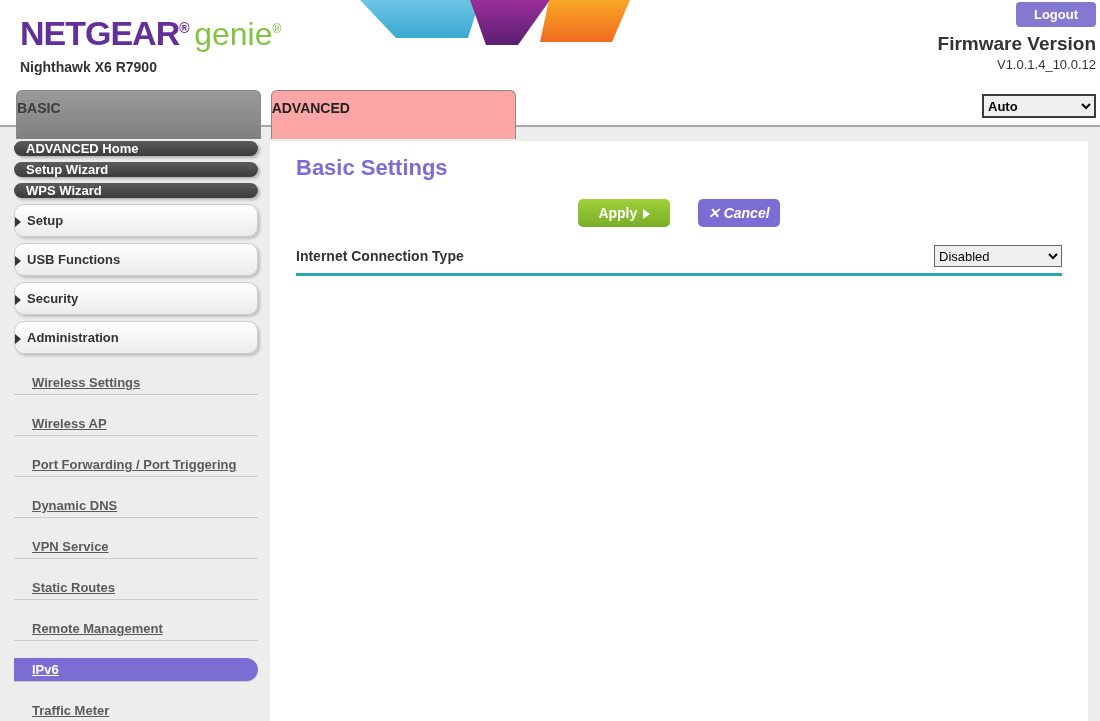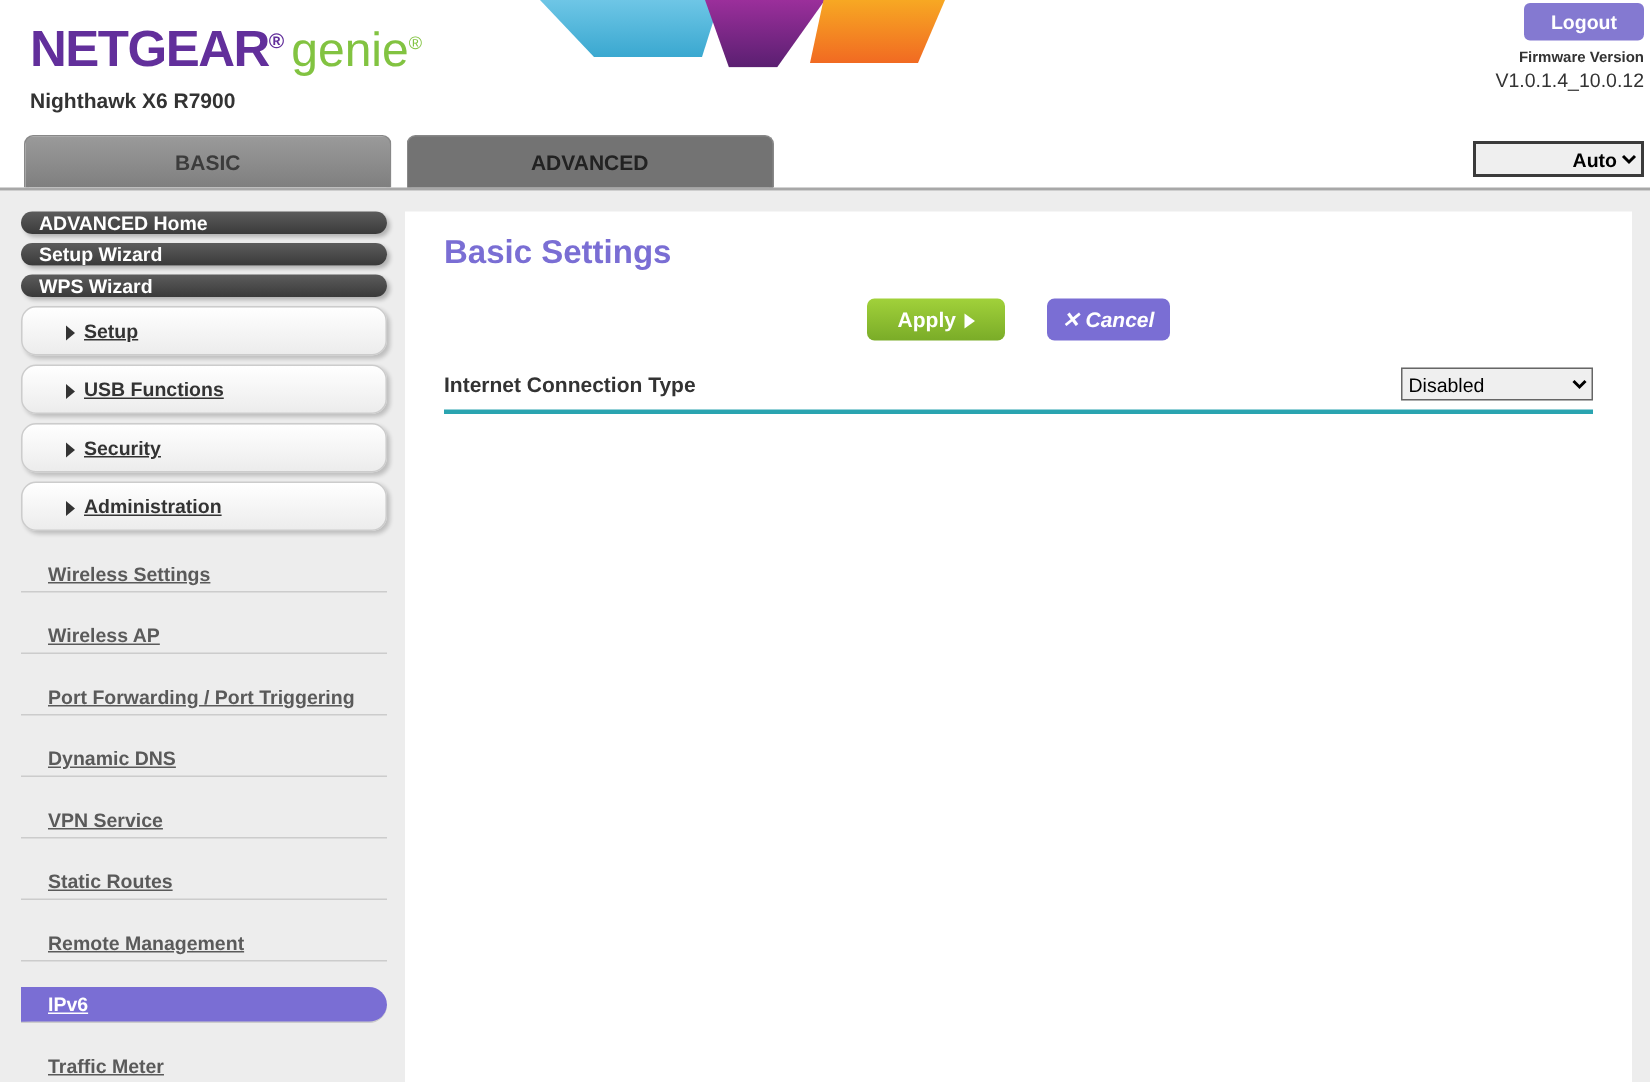--- a/index.html
+++ b/index.html
@@ -13,33 +13,33 @@
 .model { font-weight: bold; font-size: 14px; color: #333; margin-top: 6px; }
 
 .decor { position: absolute; left: 360px; top: 0; width: 280px; height: 50px; }
 .dec-shape { position: absolute; }
 .dec1 { left: 0; top: 0; width: 120px; height: 38px; background: linear-gradient(180deg,#6ec6e6,#3aa8d0); clip-path: polygon(0 0,100% 0,90% 100%,30% 100%); }
 .dec2 { left: 110px; top: 0; width: 80px; height: 45px; background: linear-gradient(180deg,#9b2f9b,#5a1f71); clip-path: polygon(0 0,100% 0,60% 100%,20% 100%); }
 .dec3 { left: 180px; top: 0; width: 90px; height: 42px; background: linear-gradient(180deg,#f7a823,#f16a22); clip-path: polygon(10% 0,100% 0,80% 100%,0 100%); }
 
 .top-right { position: absolute; right: 4px; top: 2px; text-align: right; }
 .logout-btn { background: #8479d1; color: #fff; border: none; border-radius: 4px; padding: 5px 18px; font-weight: bold; font-size: 13px; cursor: pointer; }
-.fw-label { font-weight: bold; font-size: 10px; margin-top: 6px; padding-left: 20px; }
+.fw-label { font-weight: bold; font-size: 19px; margin-top: 6px; padding-left: 20px; }
 .fw-version { font-size: 13px; margin-top: 2px; }
 
 .tabs-row { position: relative; height: 37px; border-bottom: 2px solid #a8a8a8; padding-left: 16px; }
-.tab { display: inline-block; height: 35px; line-height: 35px; text-align: center; font-weight: bold; font-size: 14px; border-radius: 6px 6px 0 0; border: 1px solid #888; border-bottom: none; cursor: pointer; vertical-align: bottom; }
+.tab { display: inline-block; height: 49px; line-height: 35px; text-align: left; font-weight: bold; font-size: 14px; border-radius: 6px 6px 0 0; border: 1px solid #888; border-bottom: none; cursor: pointer; vertical-align: bottom; }
 .tab-basic { width: 245px; background: linear-gradient(180deg,#9a9a9a,#7f7f7f); color: #3c3c3c; }
-.tab-advanced { width: 245px; background: #737373; color: #222; margin-left: 6px; }
-.refresh-select { position: absolute; right: 4px; top: 4px; width: 114px; height: 24px; font-size: 13px; font-weight: bold; border: 2px solid #3b3b3b; text-align: right; }
+.tab-advanced { width: 245px; background: #fca5a5; color: #222; margin-left: 6px; }
+.refresh-select { position: absolute; right: 4px; top: 4px; width: 114px; height: 24px; font-size: 13px; font-weight: bold; border: 2px solid #3b3b3b; }
 
 .body-row { display: flex; background: #ededed; min-height: 590px; padding-top: 14px; }
 .sidebar { width: 270px; padding: 0 12px 0 14px; flex-shrink: 0; }
 .side-dark { background: linear-gradient(180deg,#5c5c5c,#3a3a3a); color: #fff; font-weight: bold; padding: 0 12px; border-radius: 10px; margin-bottom: 6px; box-shadow: 2px 2px 3px rgba(0,0,0,.25); cursor: pointer; }
-.side-light { background: linear-gradient(180deg,#fff,#ececec); color: #333; font-weight: bold; padding: 8px 29px; border-radius: 10px; margin-bottom: 6px; border: 1px solid #ccc; box-shadow: 2px 2px 3px rgba(0,0,0,.2); cursor: pointer; text-decoration: underline; }
+.side-light { background: linear-gradient(180deg,#fff,#ececec); color: #333; font-weight: bold; padding: 8px 0; border-radius: 10px; margin-bottom: 6px; border: 1px solid #ccc; box-shadow: 2px 2px 3px rgba(0,0,0,.2); cursor: pointer; }
 .side-light .tri, .side-dark .tri { display: inline-block; width: 0; height: 0; margin-right: 6px; vertical-align: middle; }
 .tri-right { border-left: 6px solid #333; border-top: 5px solid transparent; border-bottom: 5px solid transparent; }
 .tri-down { border-top: 6px solid #333; border-left: 5px solid transparent; border-right: 5px solid transparent; }
 
 .sub-list { margin-top: 2px; }
 .sub-item { padding: 4px 8px 4px 18px; font-size: 13px; color: #555; border-bottom: 1px solid #ccc; cursor: pointer; margin-top: 17px; }
 .sub-item span { text-decoration: underline; font-weight: bold; color: #5a5a5a; }
 .sub-item.active { background: #7a6ed4; border-radius: 0 20px 20px 0; }
 .sub-item.active span { color: #fff; }
 

